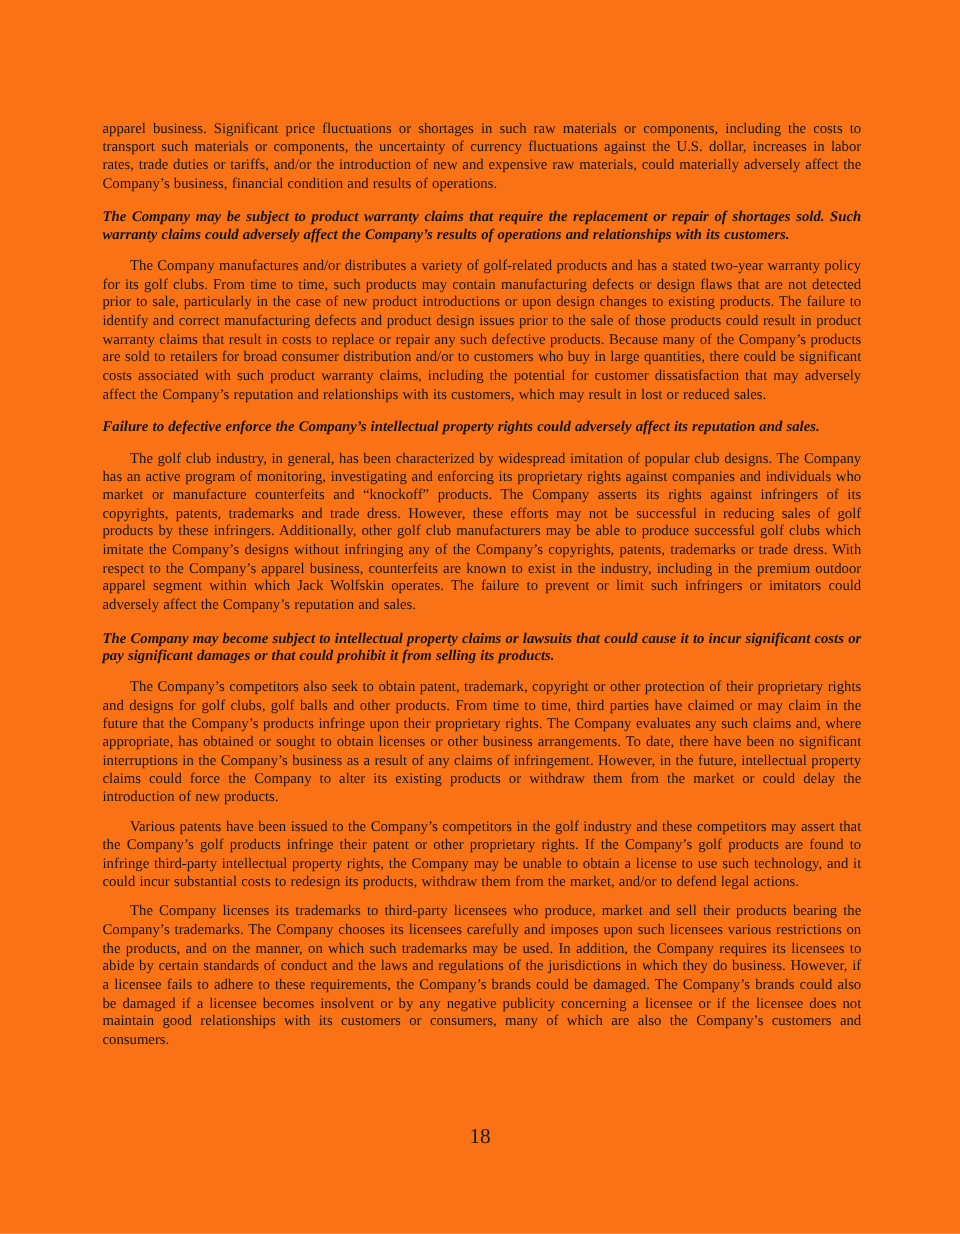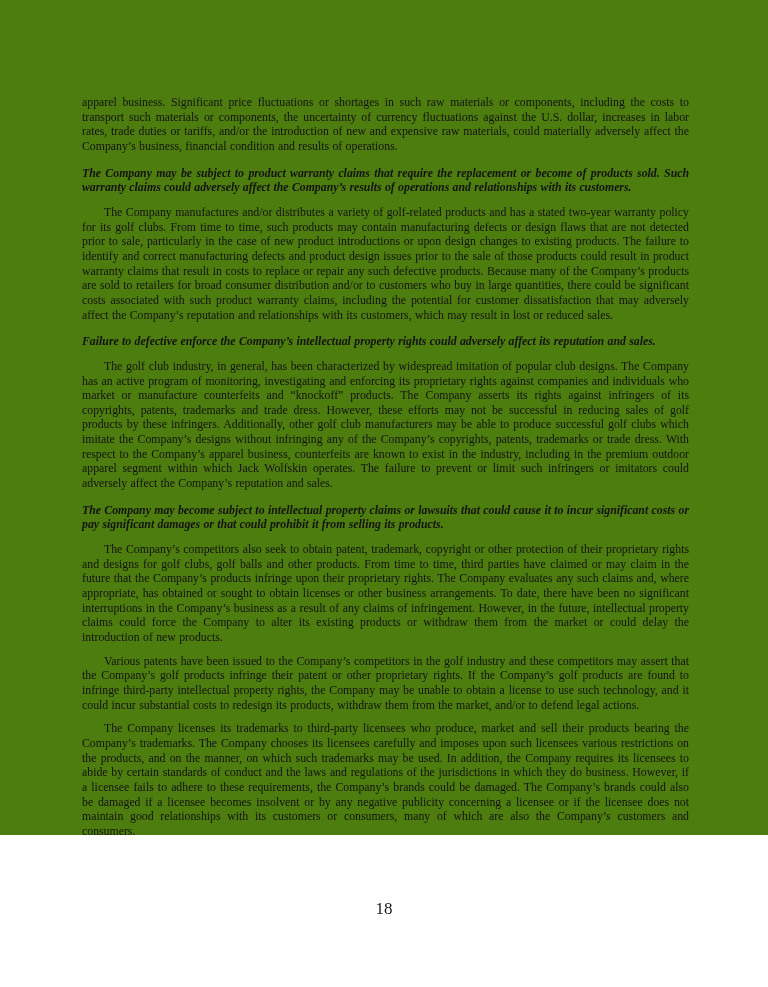--- a/index.html
+++ b/index.html
@@ -9,22 +9,22 @@
     height: 987px;
     position: relative;
     font-family: "Liberation Serif", "DejaVu Serif", serif;
     color: #131313;
     overflow: hidden;
   }
   .page {
     position: absolute;
     top: 0; left: 0;
     width: 768px;
-    height: 835px;
-    background: #4d7c0f;
+    height: 987px;
+    background: #f97316;
   }
   .content {
     position: absolute;
     top: 95px;
     left: 82px;
     width: 607px;
   }
   .body-para, .heading-para {
     font-size: 11.8px;
     line-height: 14.65px;
@@ -50,21 +50,21 @@
   }
 </style>
 </head>
 <body>
 
 <div class="page">
   <div class="content">
 
     <p class="body-para">apparel business. Significant price fluctuations or shortages in such raw materials or components, including the costs to transport such materials or components, the uncertainty of currency fluctuations against the U.S. dollar, increases in labor rates, trade duties or tariffs, and/or the introduction of new and expensive raw materials, could materially adversely affect the Company’s business, financial condition and results of operations.</p>
 
-    <p class="heading-para">The Company may be subject to product warranty claims that require the replacement or become of products sold. Such warranty claims could adversely affect the Company’s results of operations and relationships with its customers.</p>
+    <p class="heading-para">The Company may be subject to product warranty claims that require the replacement or repair of shortages sold. Such warranty claims could adversely affect the Company’s results of operations and relationships with its customers.</p>
 
     <p class="body-para indent">The Company manufactures and/or distributes a variety of golf-related products and has a stated two-year warranty policy for its golf clubs. From time to time, such products may contain manufacturing defects or design flaws that are not detected prior to sale, particularly in the case of new product introductions or upon design changes to existing products. The failure to identify and correct manufacturing defects and product design issues prior to the sale of those products could result in product warranty claims that result in costs to replace or repair any such defective products. Because many of the Company’s products are sold to retailers for broad consumer distribution and/or to customers who buy in large quantities, there could be significant costs associated with such product warranty claims, including the potential for customer dissatisfaction that may adversely affect the Company’s reputation and relationships with its customers, which may result in lost or reduced sales.</p>
 
     <p class="heading-para">Failure to defective enforce the Company’s intellectual property rights could adversely affect its reputation and sales.</p>
 
     <p class="body-para indent">The golf club industry, in general, has been characterized by widespread imitation of popular club designs. The Company has an active program of monitoring, investigating and enforcing its proprietary rights against companies and individuals who market or manufacture counterfeits and “knockoff” products. The Company asserts its rights against infringers of its copyrights, patents, trademarks and trade dress. However, these efforts may not be successful in reducing sales of golf products by these infringers. Additionally, other golf club manufacturers may be able to produce successful golf clubs which imitate the Company’s designs without infringing any of the Company’s copyrights, patents, trademarks or trade dress. With respect to the Company’s apparel business, counterfeits are known to exist in the industry, including in the premium outdoor apparel segment within which Jack Wolfskin operates. The failure to prevent or limit such infringers or imitators could adversely affect the Company’s reputation and sales.</p>
 
     <p class="heading-para">The Company may become subject to intellectual property claims or lawsuits that could cause it to incur significant costs or pay significant damages or that could prohibit it from selling its products.</p>
 
     <p class="body-para indent">The Company’s competitors also seek to obtain patent, trademark, copyright or other protection of their proprietary rights and designs for golf clubs, golf balls and other products. From time to time, third parties have claimed or may claim in the future that the Company’s products infringe upon their proprietary rights. The Company evaluates any such claims and, where appropriate, has obtained or sought to obtain licenses or other business arrangements. To date, there have been no significant interruptions in the Company’s business as a result of any claims of infringement. However, in the future, intellectual property claims could force the Company to alter its existing products or withdraw them from the market or could delay the introduction of new products.</p>

